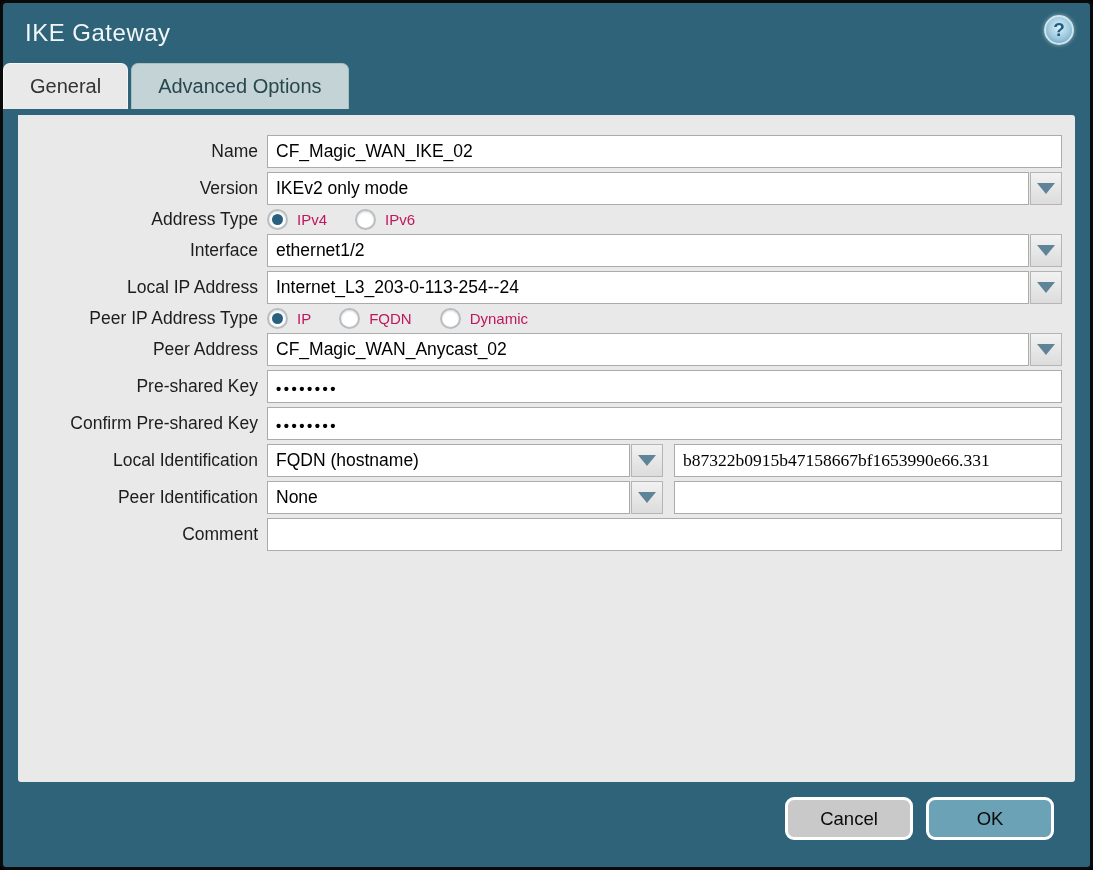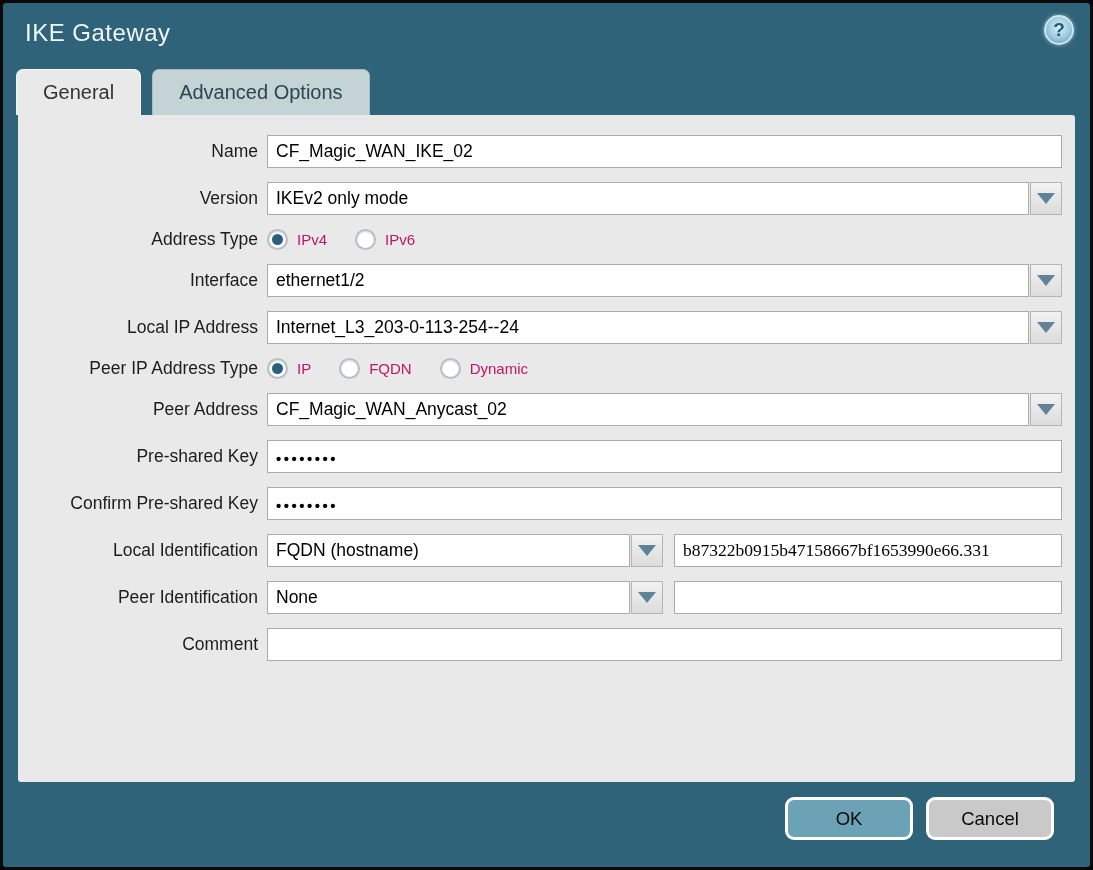--- a/index.html
+++ b/index.html
@@ -33,22 +33,22 @@
     background:radial-gradient(circle at 50% 40%, #dff0f8 0%, #9cc8dd 55%, #5d98b5 100%);
     border:2px solid #cfe5ef;
     box-shadow:0 0 4px rgba(255,255,255,.5);
     display:flex; align-items:center; justify-content:center;
     cursor:pointer;
   }
   .help span { color:#1c5d83; font-size:19px; font-weight:bold; }
   
   .tabbar {
     flex:0 0 auto; height:52px;
-    display:flex; align-items:flex-end;
-    padding-left:13px; gap:11px;
+    display:flex; 
+    gap:3px;
   }
   .tab {
     height:46px; display:flex; align-items:center;
     padding:0 26px; font-size:20px;
     border-radius:7px 7px 0 0;
     cursor:pointer;
   }
   .tab.active {
     background:#e9e9e9; color:#333;
     border:1px solid #f5f5f5; border-bottom:none;
@@ -61,21 +61,21 @@
   .panel {
     flex:1 1 auto;
     margin:0 15px;
     background:#e9e9e9;
     border-radius:0 3px 3px 3px;
     padding:20px 13px 0 6px;
     overflow:hidden;
   }
   .row {
     display:flex; align-items:center;
-    margin-bottom:14px;
+    margin-bottom:4px;
   }
   .row .lbl {
     flex:0 0 243px;
     text-align:right; padding-right:9px;
     font-size:17.5px; color:#1d1d1d;
     white-space:nowrap;
   }
   .ctl { flex:1 1 auto; display:flex; align-items:center; }
   .ti {
     height:33px; background:#fff;
@@ -289,17 +289,17 @@
     <div class="row">
       <div class="lbl">Comment</div>
       <div class="ctl">
         <div class="ti"></div>
       </div>
     </div>
 
   </div>
 
   <div class="footer">
+    <button class="btn cancel">Cancel</button>
     <button class="btn ok">OK</button>
-    <button class="btn cancel">Cancel</button>
   </div>
 
 </div>
 
 </body></html>

